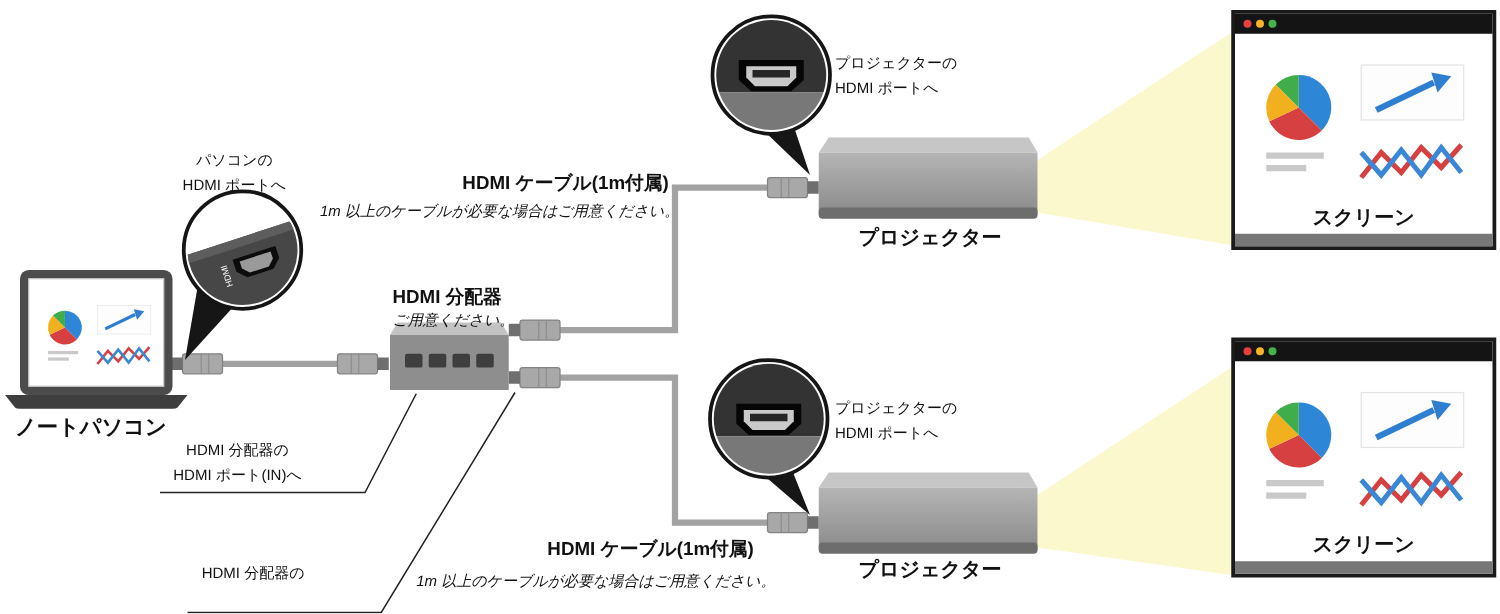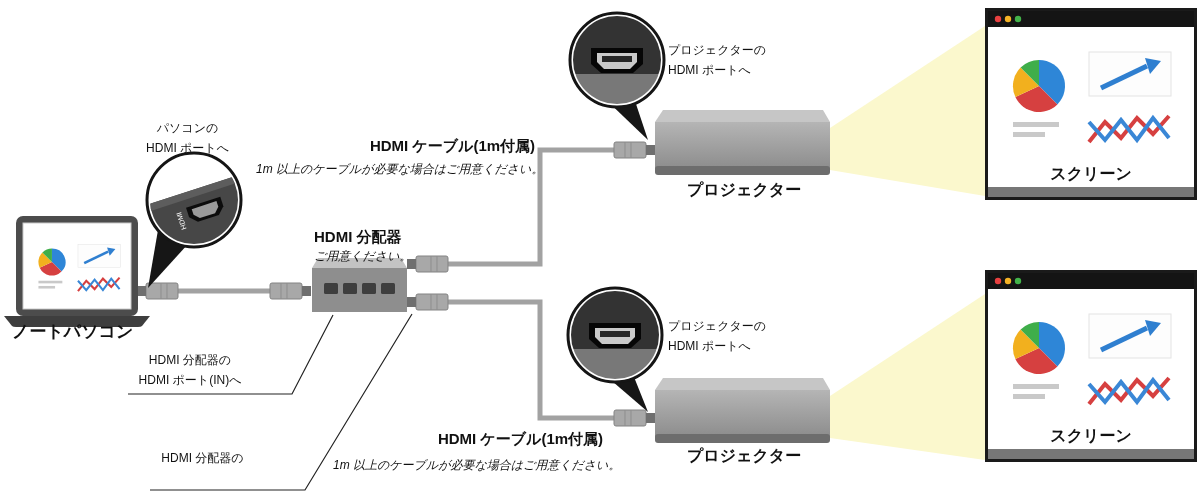--- a/index.html
+++ b/index.html
@@ -149,21 +149,21 @@
 
     <use href="#hdmi-closeup" transform="translate(617,60)"></use>
     <use href="#hdmi-closeup" transform="translate(615,335)"></use>
   </svg>
 
   <div class="lbl fs13 center" style="left:120px;top:118px;width:135px;">
     <div>パソコンの</div>
     <div>HDMI ポートへ</div>
   </div>
 
-  <div class="lbl fs17 bold" style="left:12px;top:320px;">ノートパソコン</div>
+  <div class="lbl fs17 bold" style="left:12px;top:330px;">ノートパソコン</div>
 
   <div class="lbl fs15 bold" style="left:314px;top:228px;">HDMI 分配器</div>
   <div class="lbl fs12" style="left:314px;top:248px;text-align:center;">ご用意ください。</div>
 
   <div class="lbl fs15 bold center" style="left:330px;top:137px;width:245px;">HDMI ケーブル(1m付属)</div>
   <div class="lbl fs12" style="left:256px;top:161px;">1m 以上のケーブルが必要な場合はご用意ください。</div>
 
   <div class="lbl fs13 right" style="left:90px;top:350px;width:200px;">
     <div>HDMI 分配器の</div>
     <div>HDMI ポート(IN)へ</div>

